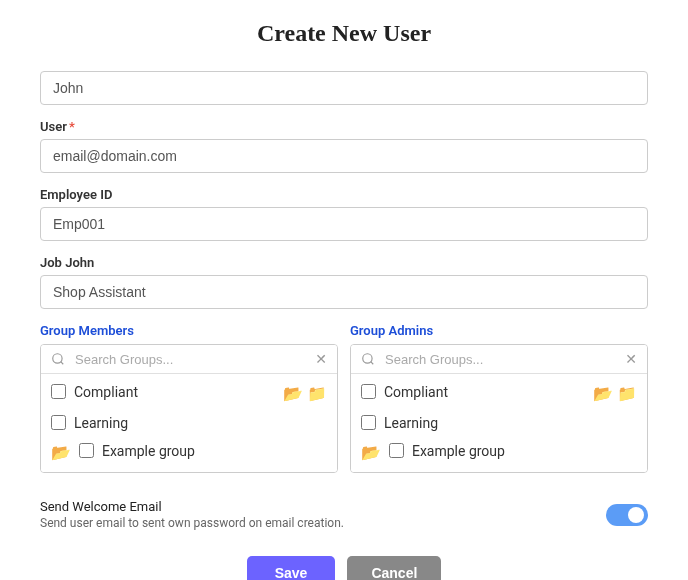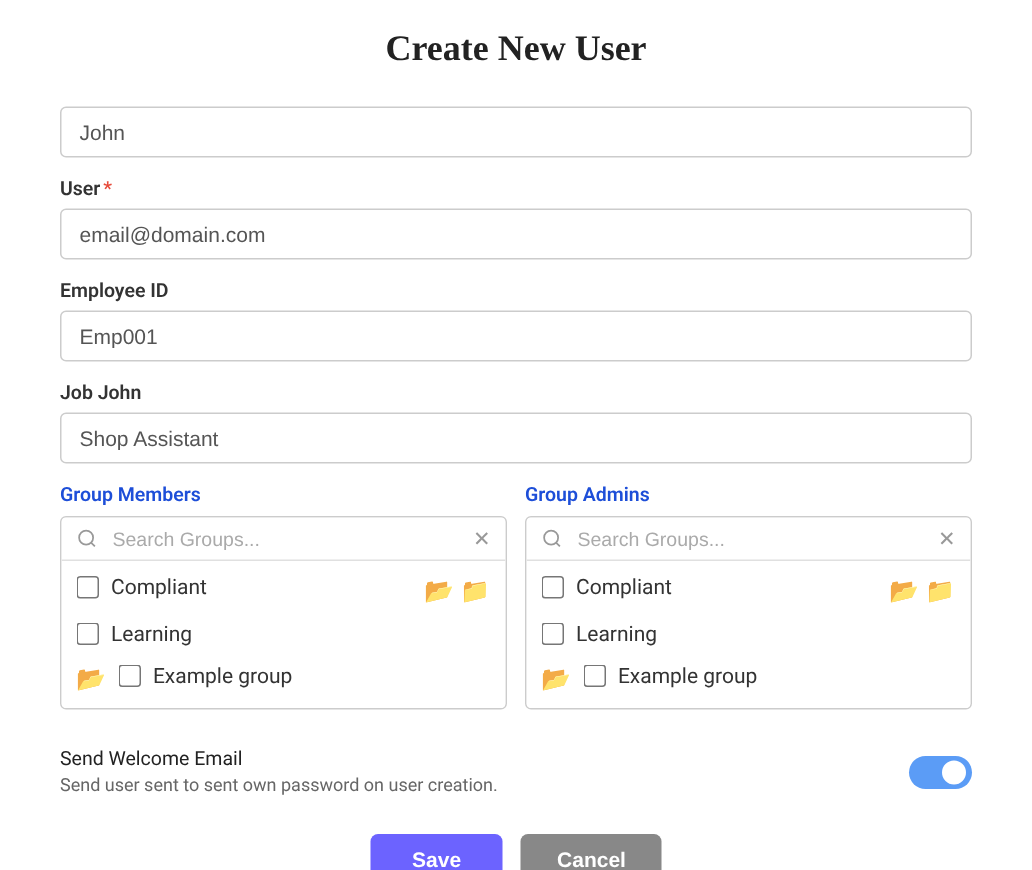--- a/index.html
+++ b/index.html
@@ -298,21 +298,21 @@
         </div>
       </div>
     </div>
   </div>
 
 </div>
 
 <div class="send-email-row">
   <div class="send-email-text">
     <h3>Send Welcome Email</h3>
-    <p>Send user sent to sent own password on user creation.</p>
+    <p>Send user email to sent own password on email creation.</p>
   </div>
   <label class="toggle">
     <input type="checkbox" checked="" style="">
     <span class="toggle-slider"></span>
   </label>
 </div>
 
 <div class="form-actions">
   <button class="btn-save">Save</button>
   <button class="btn-cancel">Cancel</button>

